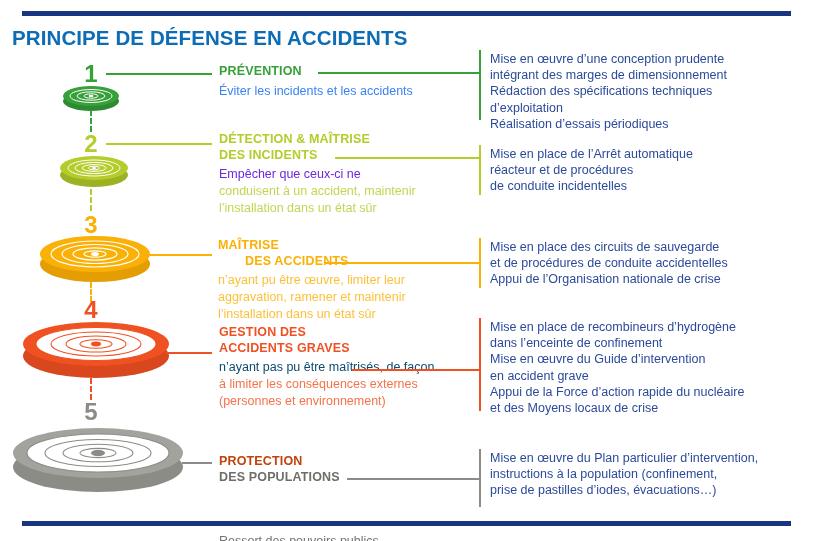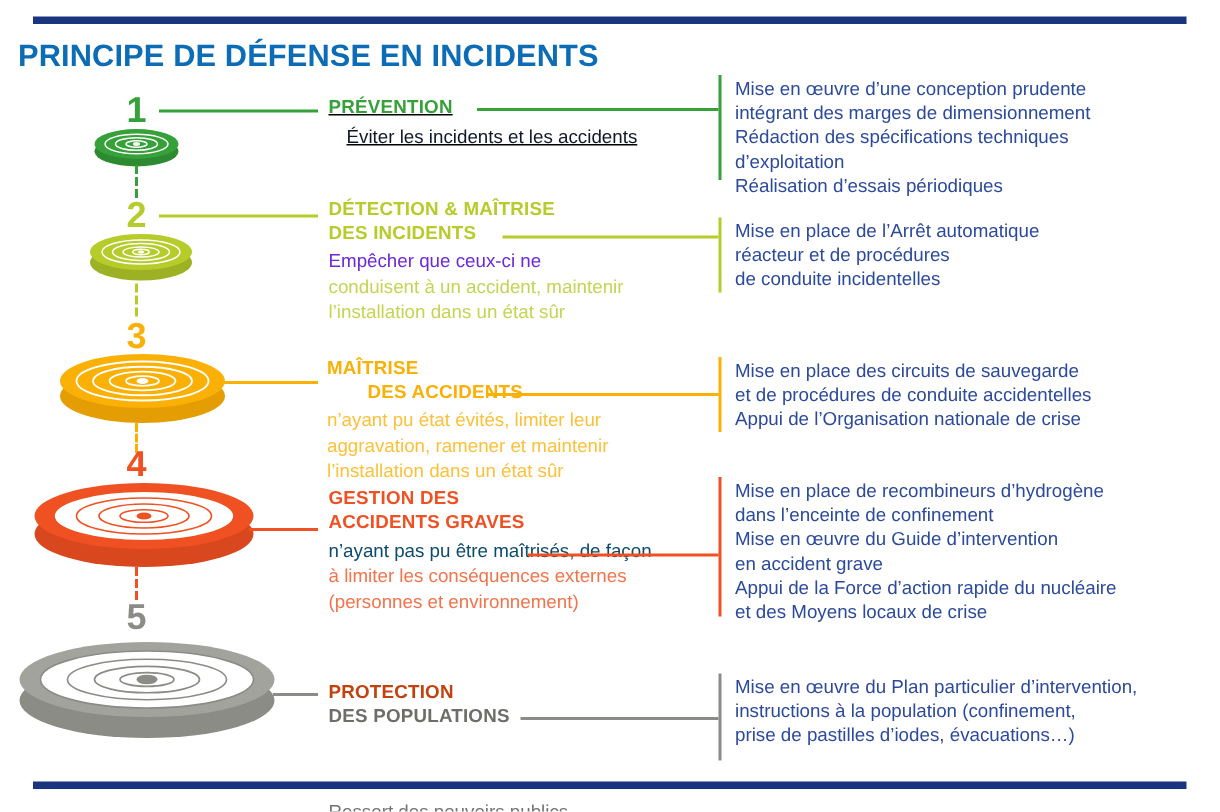--- a/index.html
+++ b/index.html
@@ -59,40 +59,40 @@
   }
 </style>
 </head>
 <body>
 
 <div id="root">
 
   <div class="rule top"></div>
   <div class="rule bottom"></div>
 
-  <div id="page-title">PRINCIPE DE DÉFENSE EN INCIDENTS</div>
+  <div id="page-title">PRINCIPE DE DÉFENSE EN ACCIDENTS</div>
 
   <div class="level">
     <div class="num" style="left:71px; top:62px; color:#36a039;">1</div>
     <div class="lead" style="left:106px; top:73px; width:106px; border-color:#36a039;"></div>
     <div class="disc" style="left:61px; top:84px;">
       <svg width="60" height="28" viewBox="0 0 60 28">
         <ellipse cx="30" cy="17" rx="28" ry="10" fill="#2d8a30"></ellipse>
         <ellipse cx="30" cy="12" rx="28" ry="10" fill="#36a039"></ellipse>
         <ellipse cx="30" cy="12" rx="21" ry="6.5" fill="none" stroke="#ffffff" stroke-width="1"></ellipse>
         <ellipse cx="30" cy="12" rx="14" ry="4.2" fill="none" stroke="#ffffff" stroke-width="1"></ellipse>
         <ellipse cx="30" cy="12" rx="7" ry="2.2" fill="none" stroke="#ffffff" stroke-width="1"></ellipse>
         <ellipse cx="30" cy="12" rx="2.4" ry="1.3" fill="#ffffff"></ellipse>
       </svg>
     </div>
     <div class="dash" style="left:90px; top:110px; height:22px; border-color:#36a039;"></div>
 
-    <div class="mid" style="left:219px; top:64px;text-decoration:underline;">
+    <div class="mid" style="left:219px; top:64px;">
       <h3 style="color:#36a039;">PRÉVENTION</h3>
-      <p style="color:#0f172a;margin-left:12px;">Éviter les incidents et les accidents</p>
+      <p style="color:#3b82f6;">Éviter les incidents et les accidents</p>
     </div>
     <div class="trail" style="left:318px; top:72px; width:152px; border-color:#36a039;"></div>
 
     <div class="stub" style="left:470px; top:72px; border-color:#36a039;"></div>
     <div class="bracket" style="left:479px; top:50px; height:70px; border-color:#36a039;"></div>
     <div class="detail" style="left:490px; top:51px;">Mise en œuvre d’une conception prudente
 intégrant des marges de dimensionnement
 Rédaction des spécifications techniques
 d’exploitation
 Réalisation d’essais périodiques</div>
@@ -142,21 +142,21 @@
         <ellipse cx="57" cy="22" rx="11" ry="3.2" fill="none" stroke="#ffffff" stroke-width="1.2"></ellipse>
         <ellipse cx="57" cy="22" rx="4" ry="2" fill="#ffffff"></ellipse>
       </svg>
     </div>
     <div class="lead" style="left:146px; top:254px; width:66px; border-color:#fbb005;"></div>
     <div class="dash" style="left:90px; top:282px; height:20px; border-color:#fbb005;"></div>
 
     <div class="mid" style="left:218px; top:238px;">
       <h3 style="color:#fbb005;">MAÎTRISE</h3>
       <h3 style="color:#fbb005;margin-left:27px;">DES ACCIDENTS</h3>
-      <p style="color:#fcc13a;">n’ayant pu état évités, limiter leur</p>
+      <p style="color:#fcc13a;">n’ayant pu être œuvre, limiter leur</p>
       <p style="color:#fcc13a; margin-top:0;">aggravation, ramener et maintenir</p>
       <p style="color:#fcc13a; margin-top:0;">l’installation dans un état sûr</p>
     </div>
     <div class="trail" style="left:325px; top:262px; width:145px; border-color:#fbb005;"></div>
 
     <div class="stub" style="left:470px; top:262px; border-color:#fbb005;"></div>
     <div class="bracket" style="left:479px; top:238px; height:50px; border-color:#fbb005;"></div>
     <div class="detail" style="left:490px; top:239px;">Mise en place des circuits de sauvegarde
 et de procédures de conduite accidentelles
 Appui de l’Organisation nationale de crise</div>

